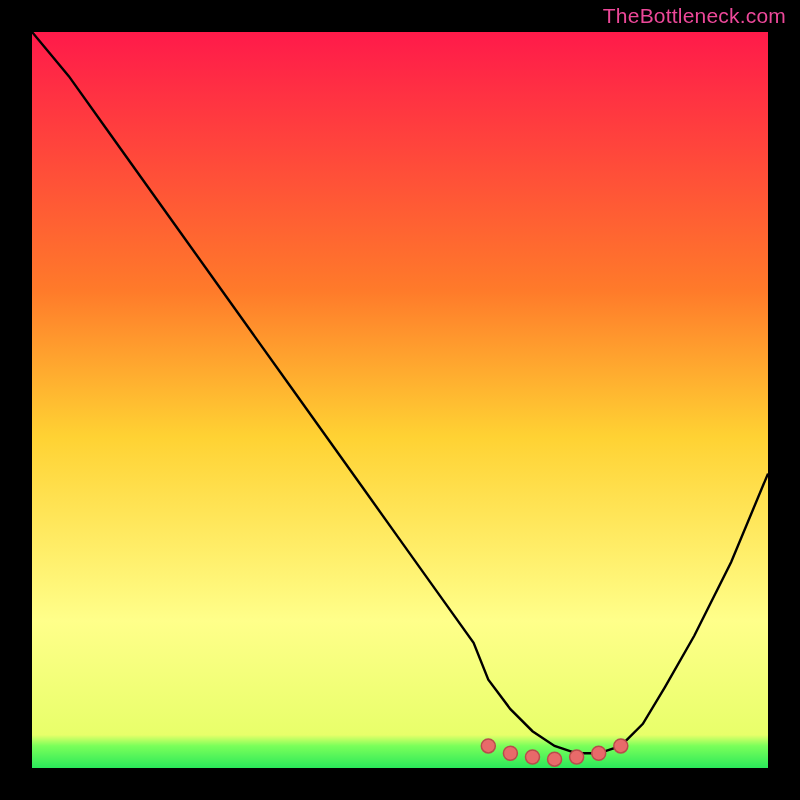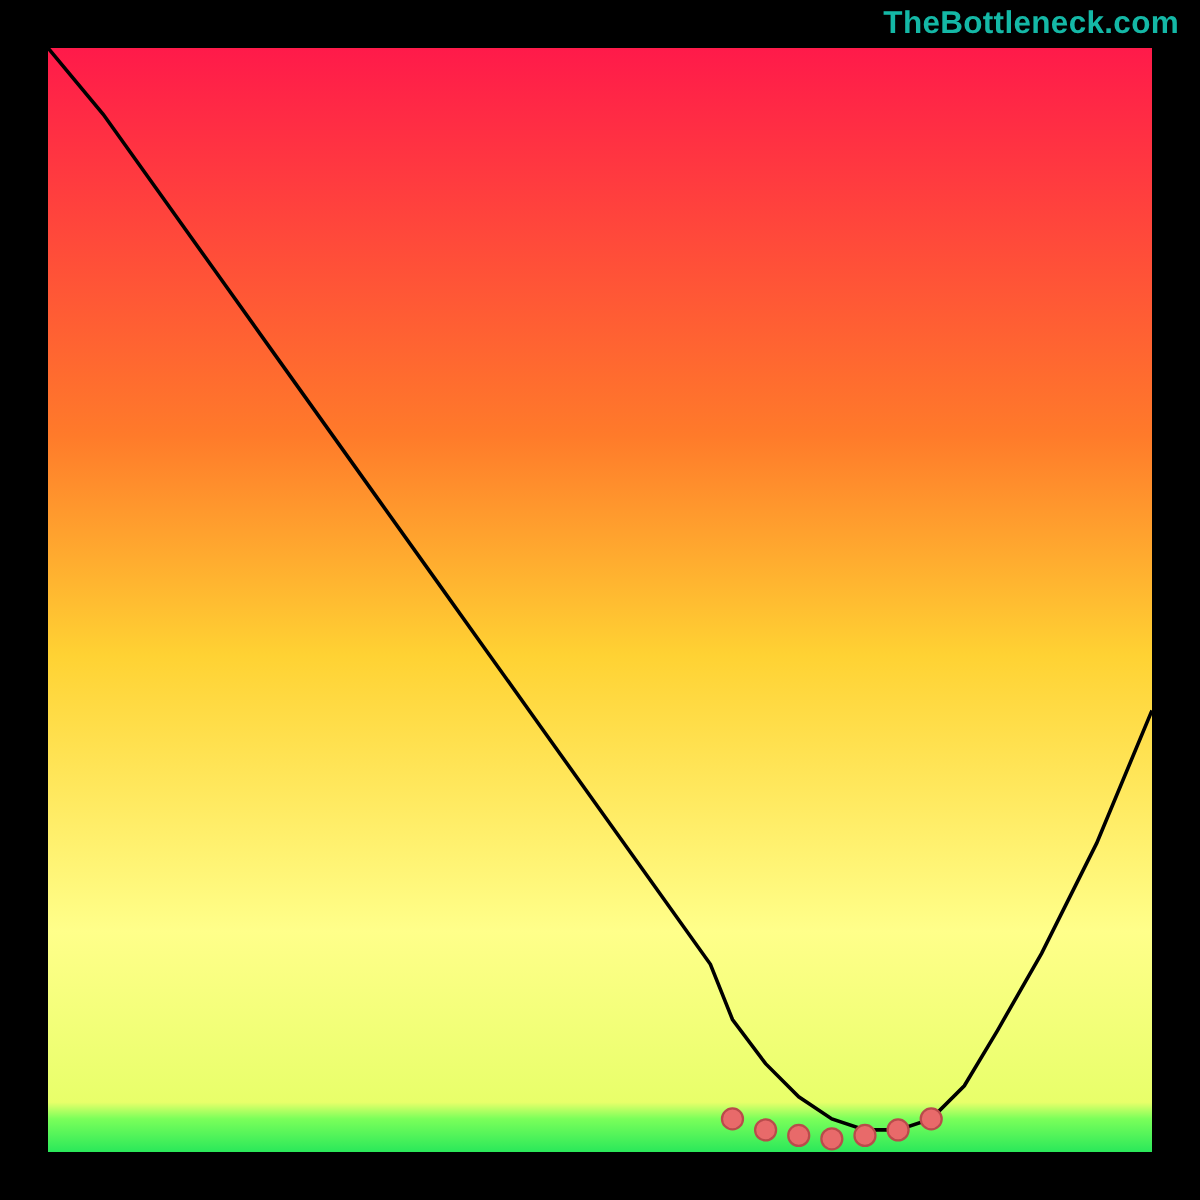--- a/index.html
+++ b/index.html
@@ -14,23 +14,23 @@
   .frame {
     position: relative;
     width: 800px;
     height: 800px;
     background: #000;
   }
   .watermark {
     position: absolute;
     top: 4px;
     right: 14px;
-    color: #14b8a6;
+    color: #ec4899;
     font-size: 21px;
-    font-weight: 700;
+    font-weight: 400;
     letter-spacing: 0.2px;
     z-index: 5;
   }
   svg.plot {
     position: absolute;
     left: 32px;
     top: 32px;
     width: 736px;
     height: 736px;
     display: block;

